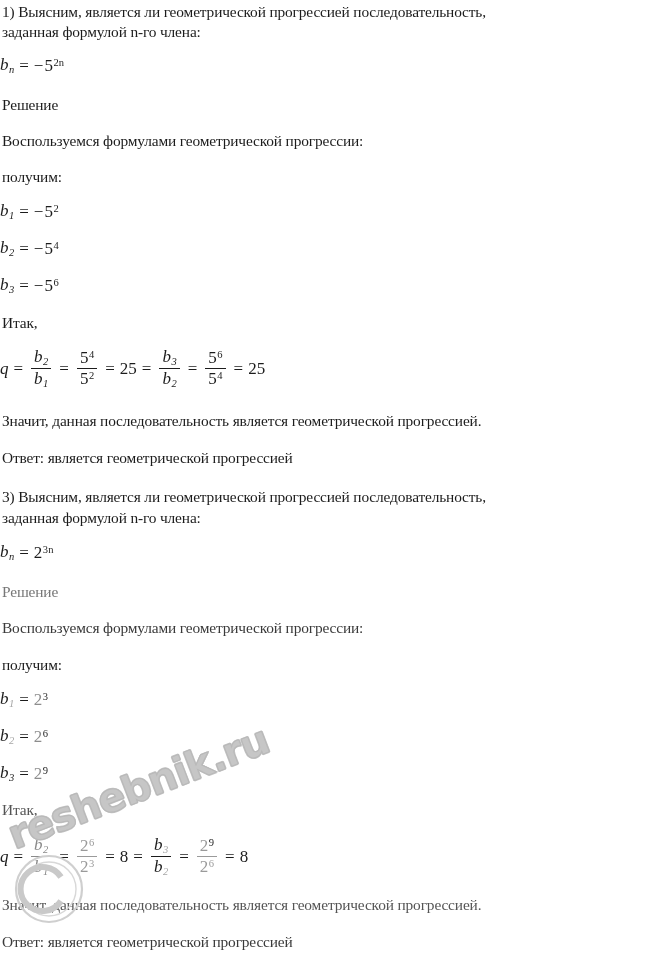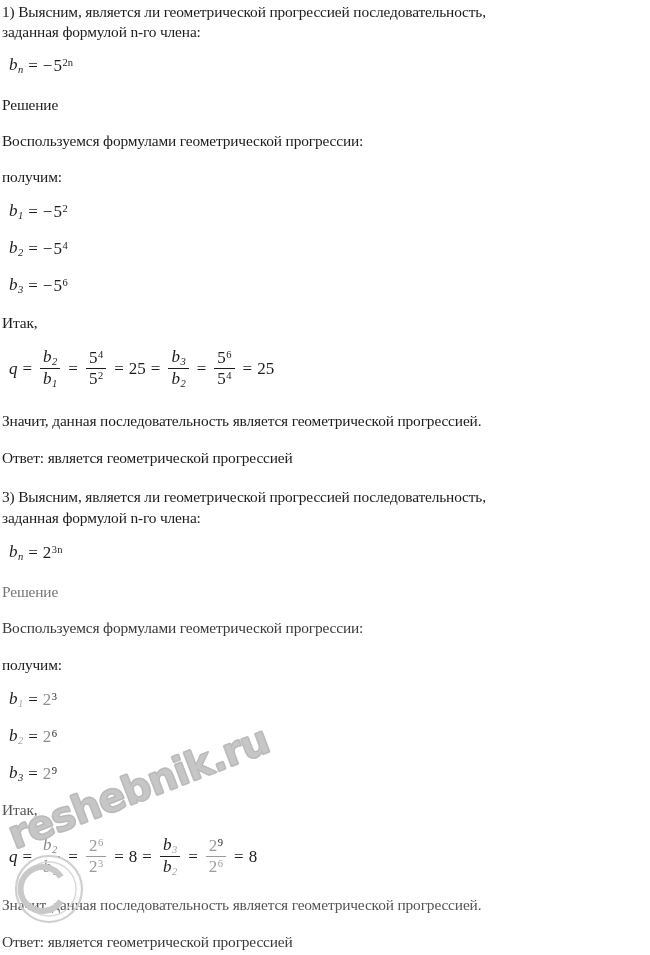--- a/index.html
+++ b/index.html
@@ -41,21 +41,21 @@
   
   .fade-1 { color: #3a3a3a; }
   .fade-2 { color: #555555; }
   .fade-3 { color: #777777; }
   .fade-4 { color: #8d8d8d; }
   .fade-5 { color: #a6a6a6; }
 
   
   .math {
     position: absolute;
-    left: 9px;
+    left: 0;
     white-space: nowrap;
     font-family: "Liberation Serif", "DejaVu Serif", serif;
     font-size: 17px;
     line-height: 1;
     display: flex;
     align-items: center;
   }
   .math .var {
     font-style: italic;
   }

